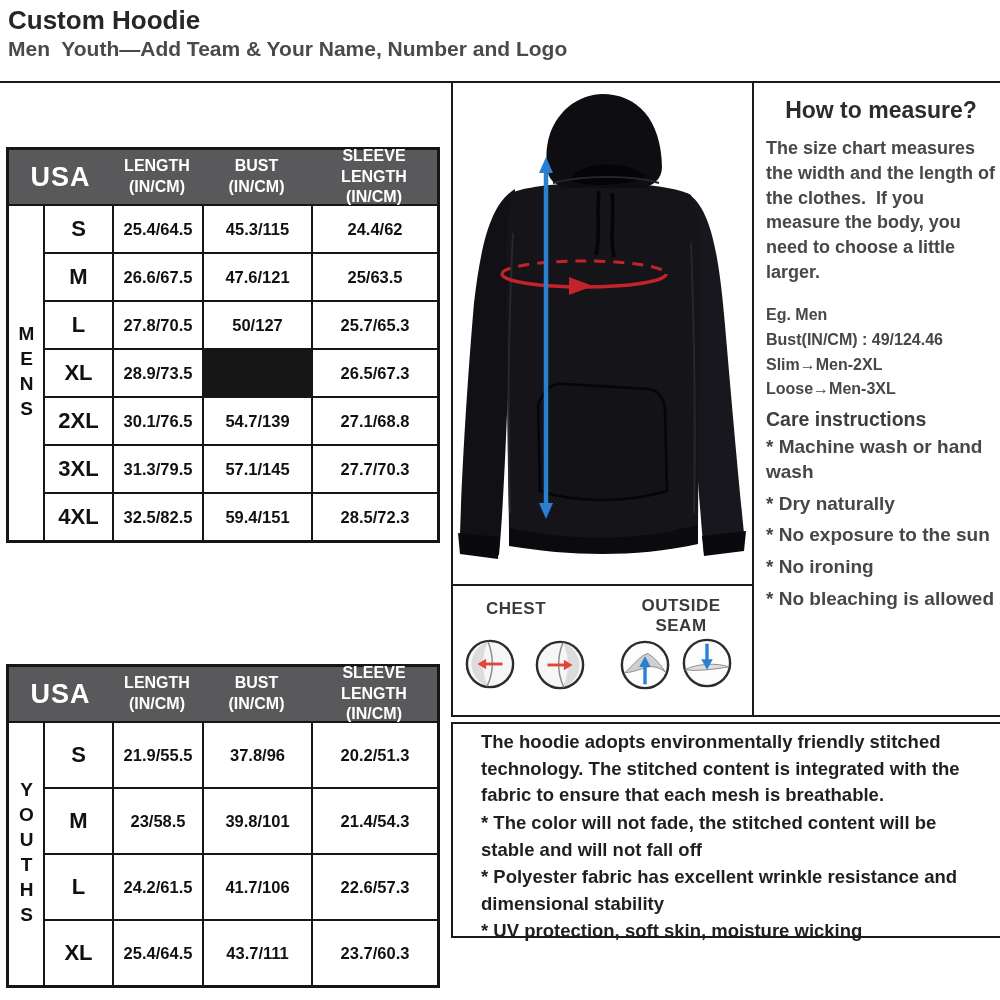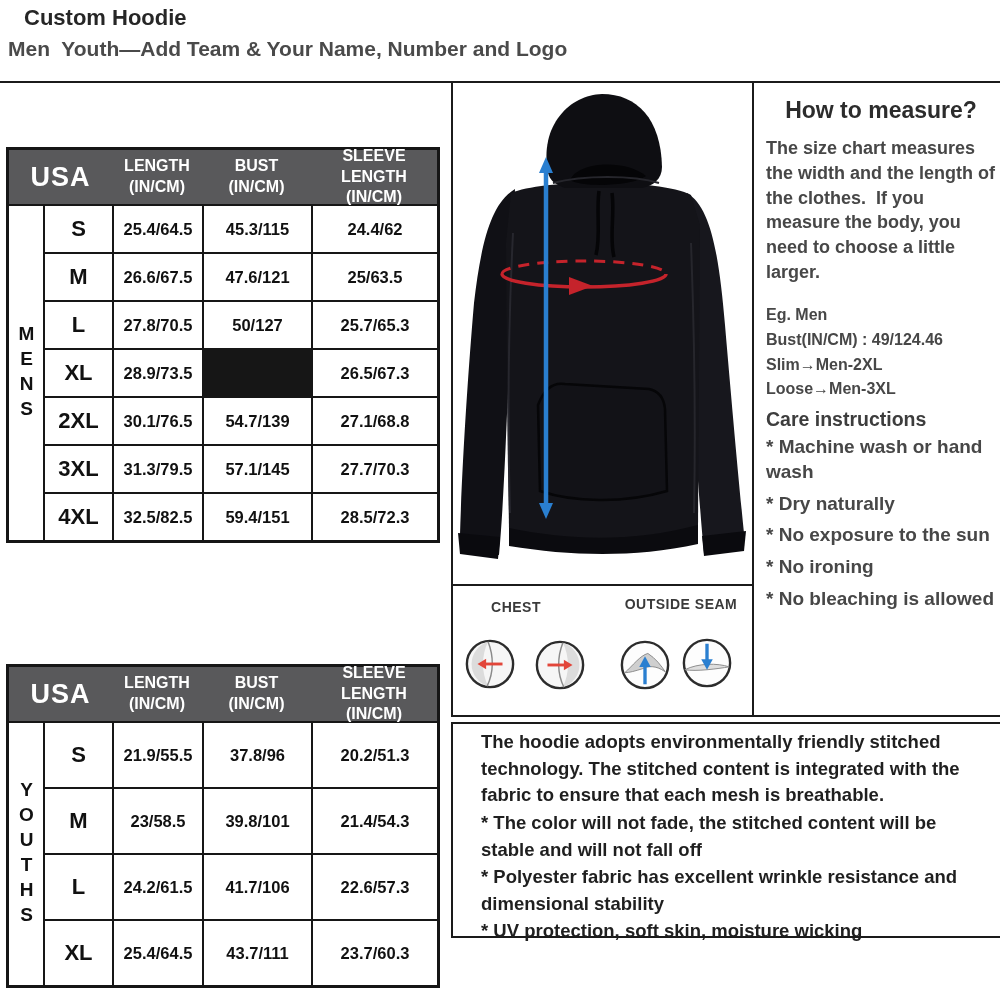--- a/index.html
+++ b/index.html
@@ -1,21 +1,21 @@
 <!DOCTYPE html>
 <html><head>
 <meta charset="utf-8">
 <style>
   * { margin:0; padding:0; box-sizing:border-box; }
   html,body { background:#ffffff; }
   body { font-family:"Liberation Sans", sans-serif; }
   .page { position:relative; width:1000px; height:1000px; background:#fff; overflow:hidden; }
 
   
-  .title    { position:absolute; left:8px;  top:5px;  font-size:22px; font-weight:bold; color:#262626;margin-left:16px; }
+  .title    { position:absolute; left:8px;  top:5px;  font-size:26px; font-weight:bold; color:#262626; }
   .subtitle { position:absolute; left:8px;  top:37px; font-size:21px; font-weight:bold; color:#4a4a4a; white-space:pre-wrap; }
 
   
   .ln { position:absolute; background:#1b1b1b; }
   .rule-top   { left:0;    top:81px;  width:1000px; height:2px; }
   .v-left     { left:451px; top:81px;  width:2px;   height:636px; }
   .v-right    { left:752px; top:81px;  width:2px;   height:636px; }
   .rule-mid   { left:451px; top:715px; width:549px; height:2px; }
   .iconbox-top{ left:451px; top:584px; width:303px; height:2px; }
 
@@ -33,21 +33,21 @@
   .c-len  { grid-column:3; font-size:16.5px; }
   .c-bust { grid-column:4; font-size:16.5px; }
   .c-slv  { grid-column:5; font-size:16.5px; }
   .vcell { grid-column:1; background:#fff; display:flex; align-items:center; justify-content:center; }
   .vtext { writing-mode:vertical-rl; text-orientation:upright; font-size:19px; font-weight:bold; color:#111; letter-spacing:4px; }
 
   
   .hoodie { position:absolute; left:453px; top:83px; width:299px; height:501px; }
 
   
-  .diag-label { position:absolute; font-size:14px; font-weight:bold; color:#3a3a3a; letter-spacing:0.5px; }
+  .diag-label { position:absolute; font-size:17px; font-weight:bold; color:#3a3a3a; letter-spacing:0.5px; }
   .lbl-chest { left:462px; top:599px; width:108px; text-align:center; }
   .lbl-seam  { left:616px; top:596px; width:130px; text-align:center; }
   .diag-icon { position:absolute; width:52px; height:52px; }
   .ci1 { left:464px; top:638px; }
   .ci2 { left:534px; top:639px; }
   .si1 { left:619px; top:639px; }
   .si2 { left:681px; top:637px; }
 
   
   .measure-panel { position:absolute; left:754px; top:83px; width:246px; height:632px; padding:14px 4px 0 12px; color:#474747; }

